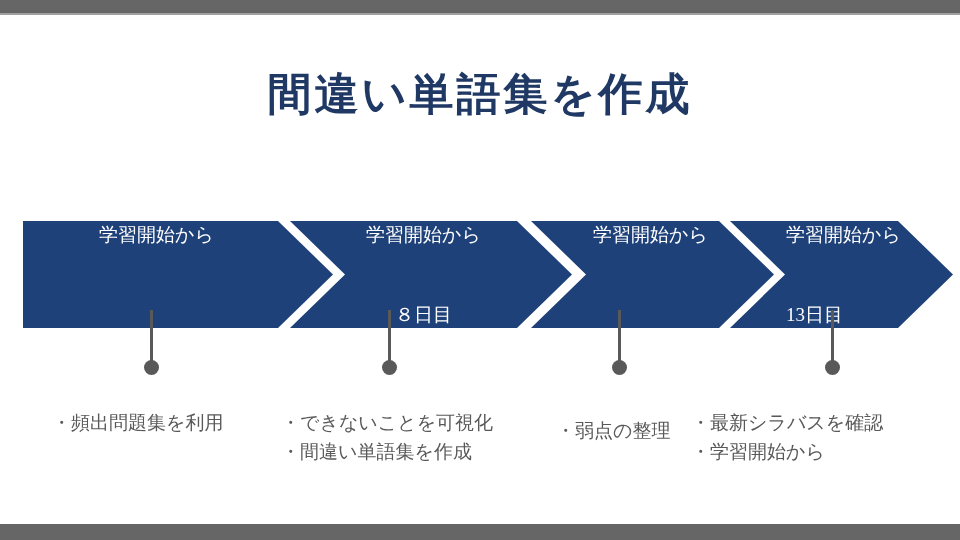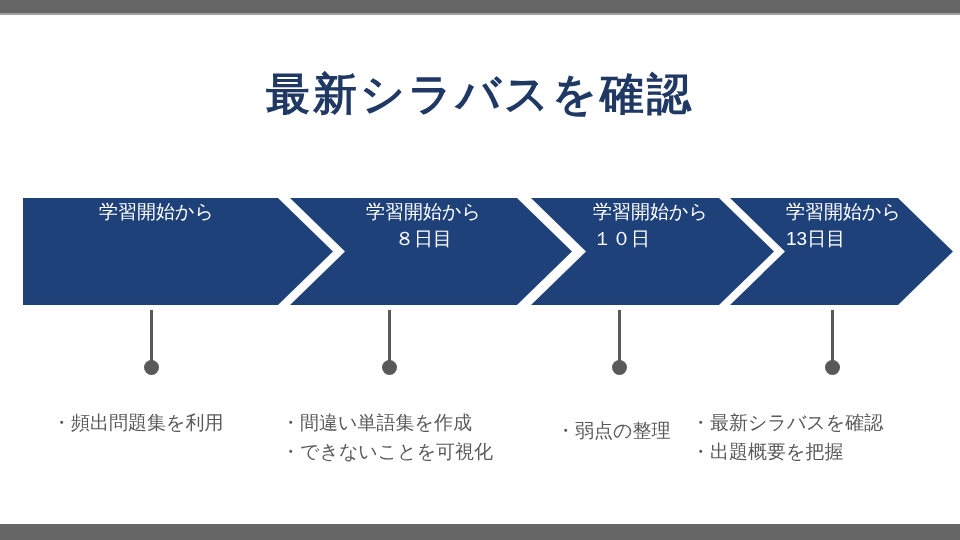--- a/index.html
+++ b/index.html
@@ -30,26 +30,27 @@
   .slide-title{
     position:absolute;left:0;top:36px;width:960px;
     text-align:center;
     font-family:"DejaVu Serif","Liberation Serif",serif;
     font-weight:bold;
     font-size:44px;line-height:58px;
     letter-spacing:3px;
     color:var(--title-blue);
   }
   .chevron{
-    position:absolute;top:198px;height:107px;
+    position:absolute;top:221px;height:107px;
     background:var(--arrow-blue);
-    display:flex;flex-direction:column;justify-content:flex-start;
+    display:flex;flex-direction:column;justify-content:space-between;
     color:#ffffff;
     font-size:19px;line-height:27px;
     box-sizing:border-box;
+    font-family:Liberation Serif, serif;
   }
   .chevron .line{white-space:nowrap;}
   .chev-head{
     clip-path:polygon(0 0, calc(100% - 55px) 0, 100% 50%, calc(100% - 55px) 100%, 0 100%);
   }
   .chev-notch{
     clip-path:polygon(0 0, calc(100% - 55px) 0, 100% 50%, calc(100% - 55px) 100%, 0 100%, 55px 50%);
   }
   .chev1{left:23px;width:310px;text-align:center;padding-left:12px;padding-right:55px;}
   .chev2{left:290px;width:282px;text-align:center;padding-left:55px;padding-right:70px;}
@@ -79,56 +80,55 @@
   .notes3{left:556px;top:384px;}
   .notes4{left:691px;}
 </style>
 </head>
 <body>
 
 <div class="canvas">
 
   <div class="bar-top"></div>
 
-  <h1 class="slide-title">最新シラバスを確認</h1>
+  <h1 class="slide-title">間違い単語集を作成</h1>
 
   <div class="chevron chev-head chev1">
     <div class="line">学習開始から</div>
   </div>
   <div class="chevron chev-notch chev2">
     <div class="line">学習開始から</div>
     <div class="line">８日目</div>
   </div>
   <div class="chevron chev-notch chev3">
     <div class="line">学習開始から</div>
-    <div class="line">１０日</div>
   </div>
   <div class="chevron chev-notch chev4">
     <div class="line">学習開始から</div>
     <div class="line">13日目</div>
   </div>
 
   <div class="connector-line cl1"></div>
   <div class="connector-dot cd1"></div>
   <div class="connector-line cl2"></div>
   <div class="connector-dot cd2"></div>
   <div class="connector-line cl3"></div>
   <div class="connector-dot cd3"></div>
   <div class="connector-line cl4"></div>
   <div class="connector-dot cd4"></div>
 
   <div class="notes notes1">
     <div>・頻出問題集を利用</div>
   </div>
   <div class="notes notes2">
+    <div>・できないことを可視化</div>
     <div>・間違い単語集を作成</div>
-    <div>・できないことを可視化</div>
   </div>
   <div class="notes notes3">
     <div>・弱点の整理</div>
   </div>
   <div class="notes notes4">
     <div>・最新シラバスを確認</div>
-    <div>・出題概要を把握</div>
+    <div>・学習開始から</div>
   </div>
 
   <div class="bar-bottom"></div>
 </div>
 
 </body></html>

